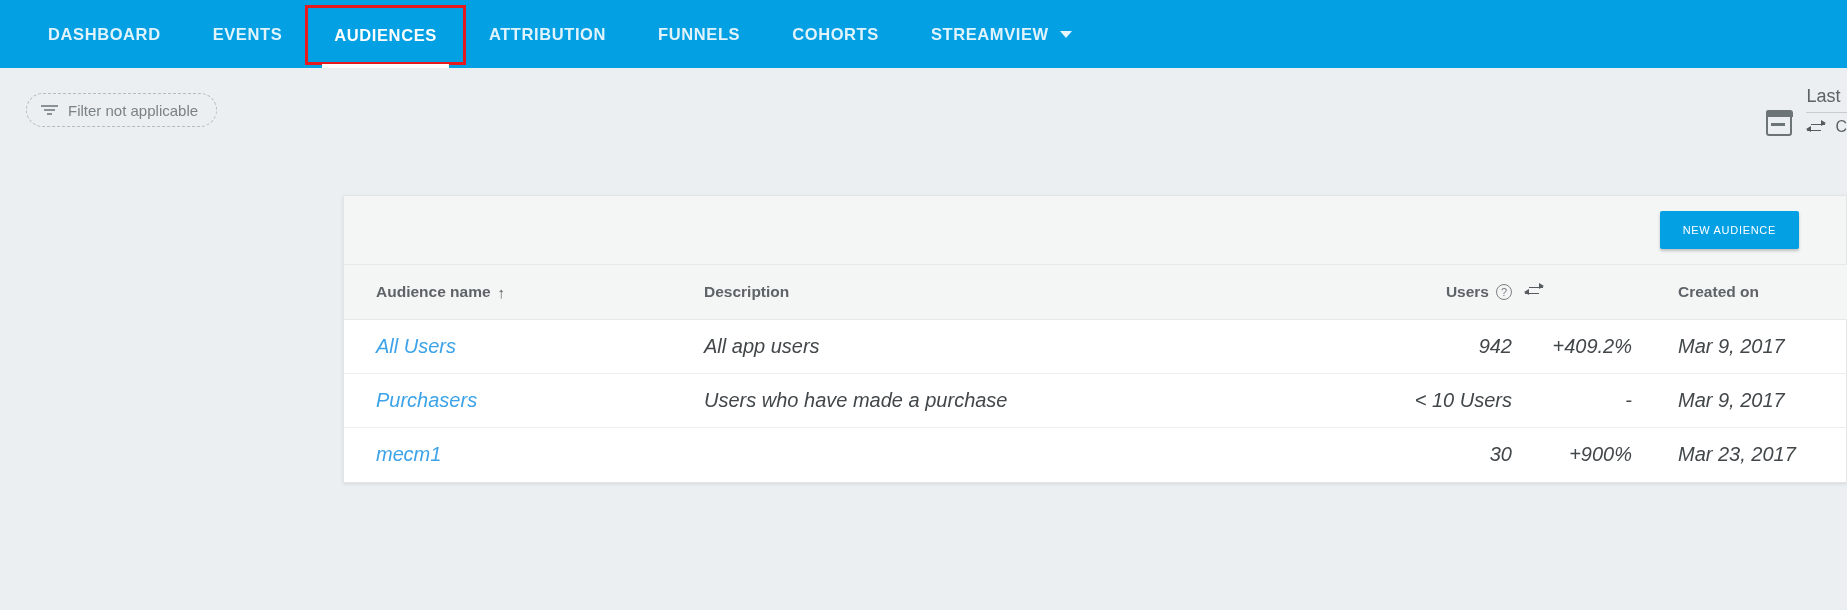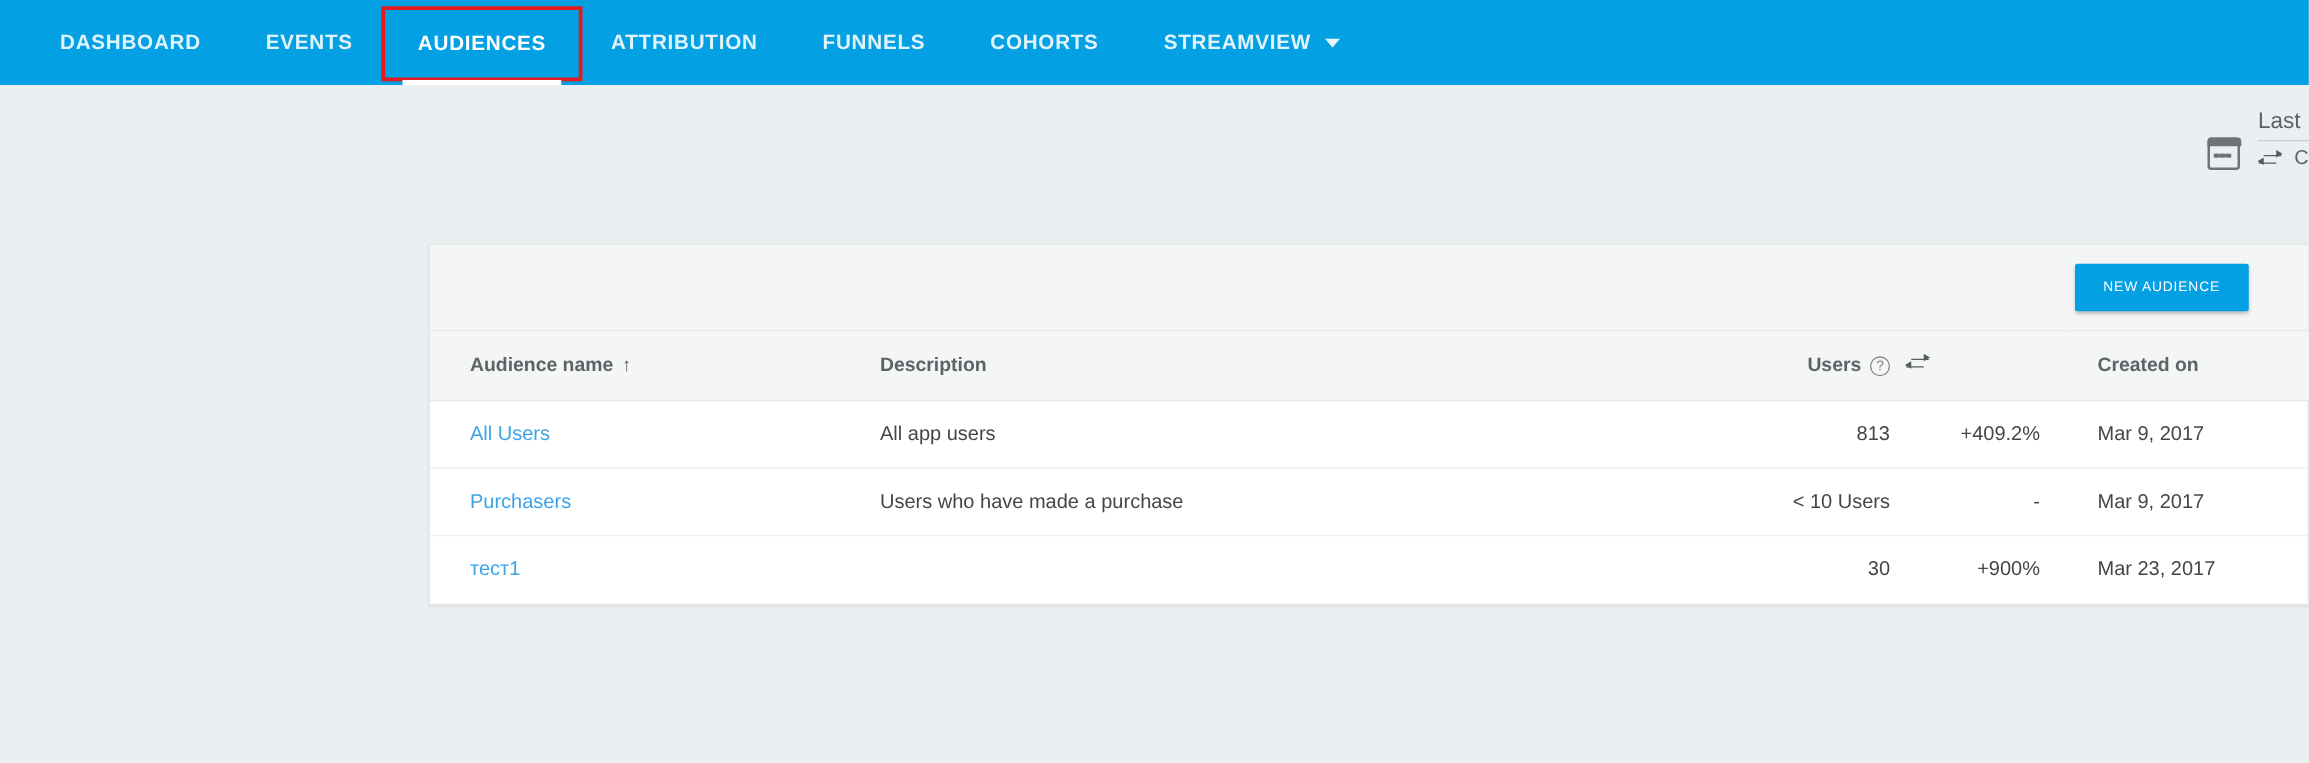--- a/index.html
+++ b/index.html
@@ -241,26 +241,27 @@
   table.aud-table th {
     font-size: 15.5px;
     font-weight: bold;
     color: #5d6366;
     text-align: left;
     padding: 17px 0 17px 0;
     height: 54px;
     vertical-align: middle;
   }
   table.aud-table td {
-    font-size: 16px;
+    font-size: 20px;
     color: #42474a;
     padding: 0;
     height: 54px;
     vertical-align: middle;
     border-bottom: 1px solid #eceef0;
+    font-style: italic;
   }
   table.aud-table tbody tr:last-child td { border-bottom: none; }
 
   .c-name  { width: 360px; padding-left: 32px !important; }
   .c-desc  { width: 620px; }
   .c-users { width: 200px; text-align: right !important; padding-right: 12px !important; }
   .c-delta { width: 130px; text-align: right; padding-right: 22px !important; }
   .c-date  { width: 250px; padding-left: 24px !important; }
 
   .link {
@@ -327,20 +328,28 @@
 
   <div class="nav-item">
     <span class="nav-label">STREAMVIEW</span>
     <span class="caret"></span>
   </div>
 
 </div>
 
 <div class="filterbar">
 
+  <div class="filter-chip">
+    <span class="filter-icon">
+      <i></i>
+        <i></i>
+        <i></i>
+    </span>
+    <span>Filter not applicable</span>
+  </div>
 
   <div class="daterange">
     <span class="cal-icon">
       <span class="cal-dots">
         <span></span>
           <span></span>
           <span></span>
       </span>
     </span>
     <span class="daterange-text">
@@ -394,21 +403,21 @@
 
       </tr>
     </thead>
     <tbody>
 
       <tr>
         <td class="c-name">
           <a class="link">All Users</a>
         </td>
         <td class="c-desc">All app users</td>
-        <td class="c-users">813</td>
+        <td class="c-users">942</td>
         <td class="c-delta pos">+409.2%</td>
         <td class="c-date">Mar 9, 2017</td>
 
       </tr>
 
       <tr>
         <td class="c-name">
           <a class="link">Purchasers</a>
         </td>
         <td class="c-desc">Users who have made a purchase</td>

